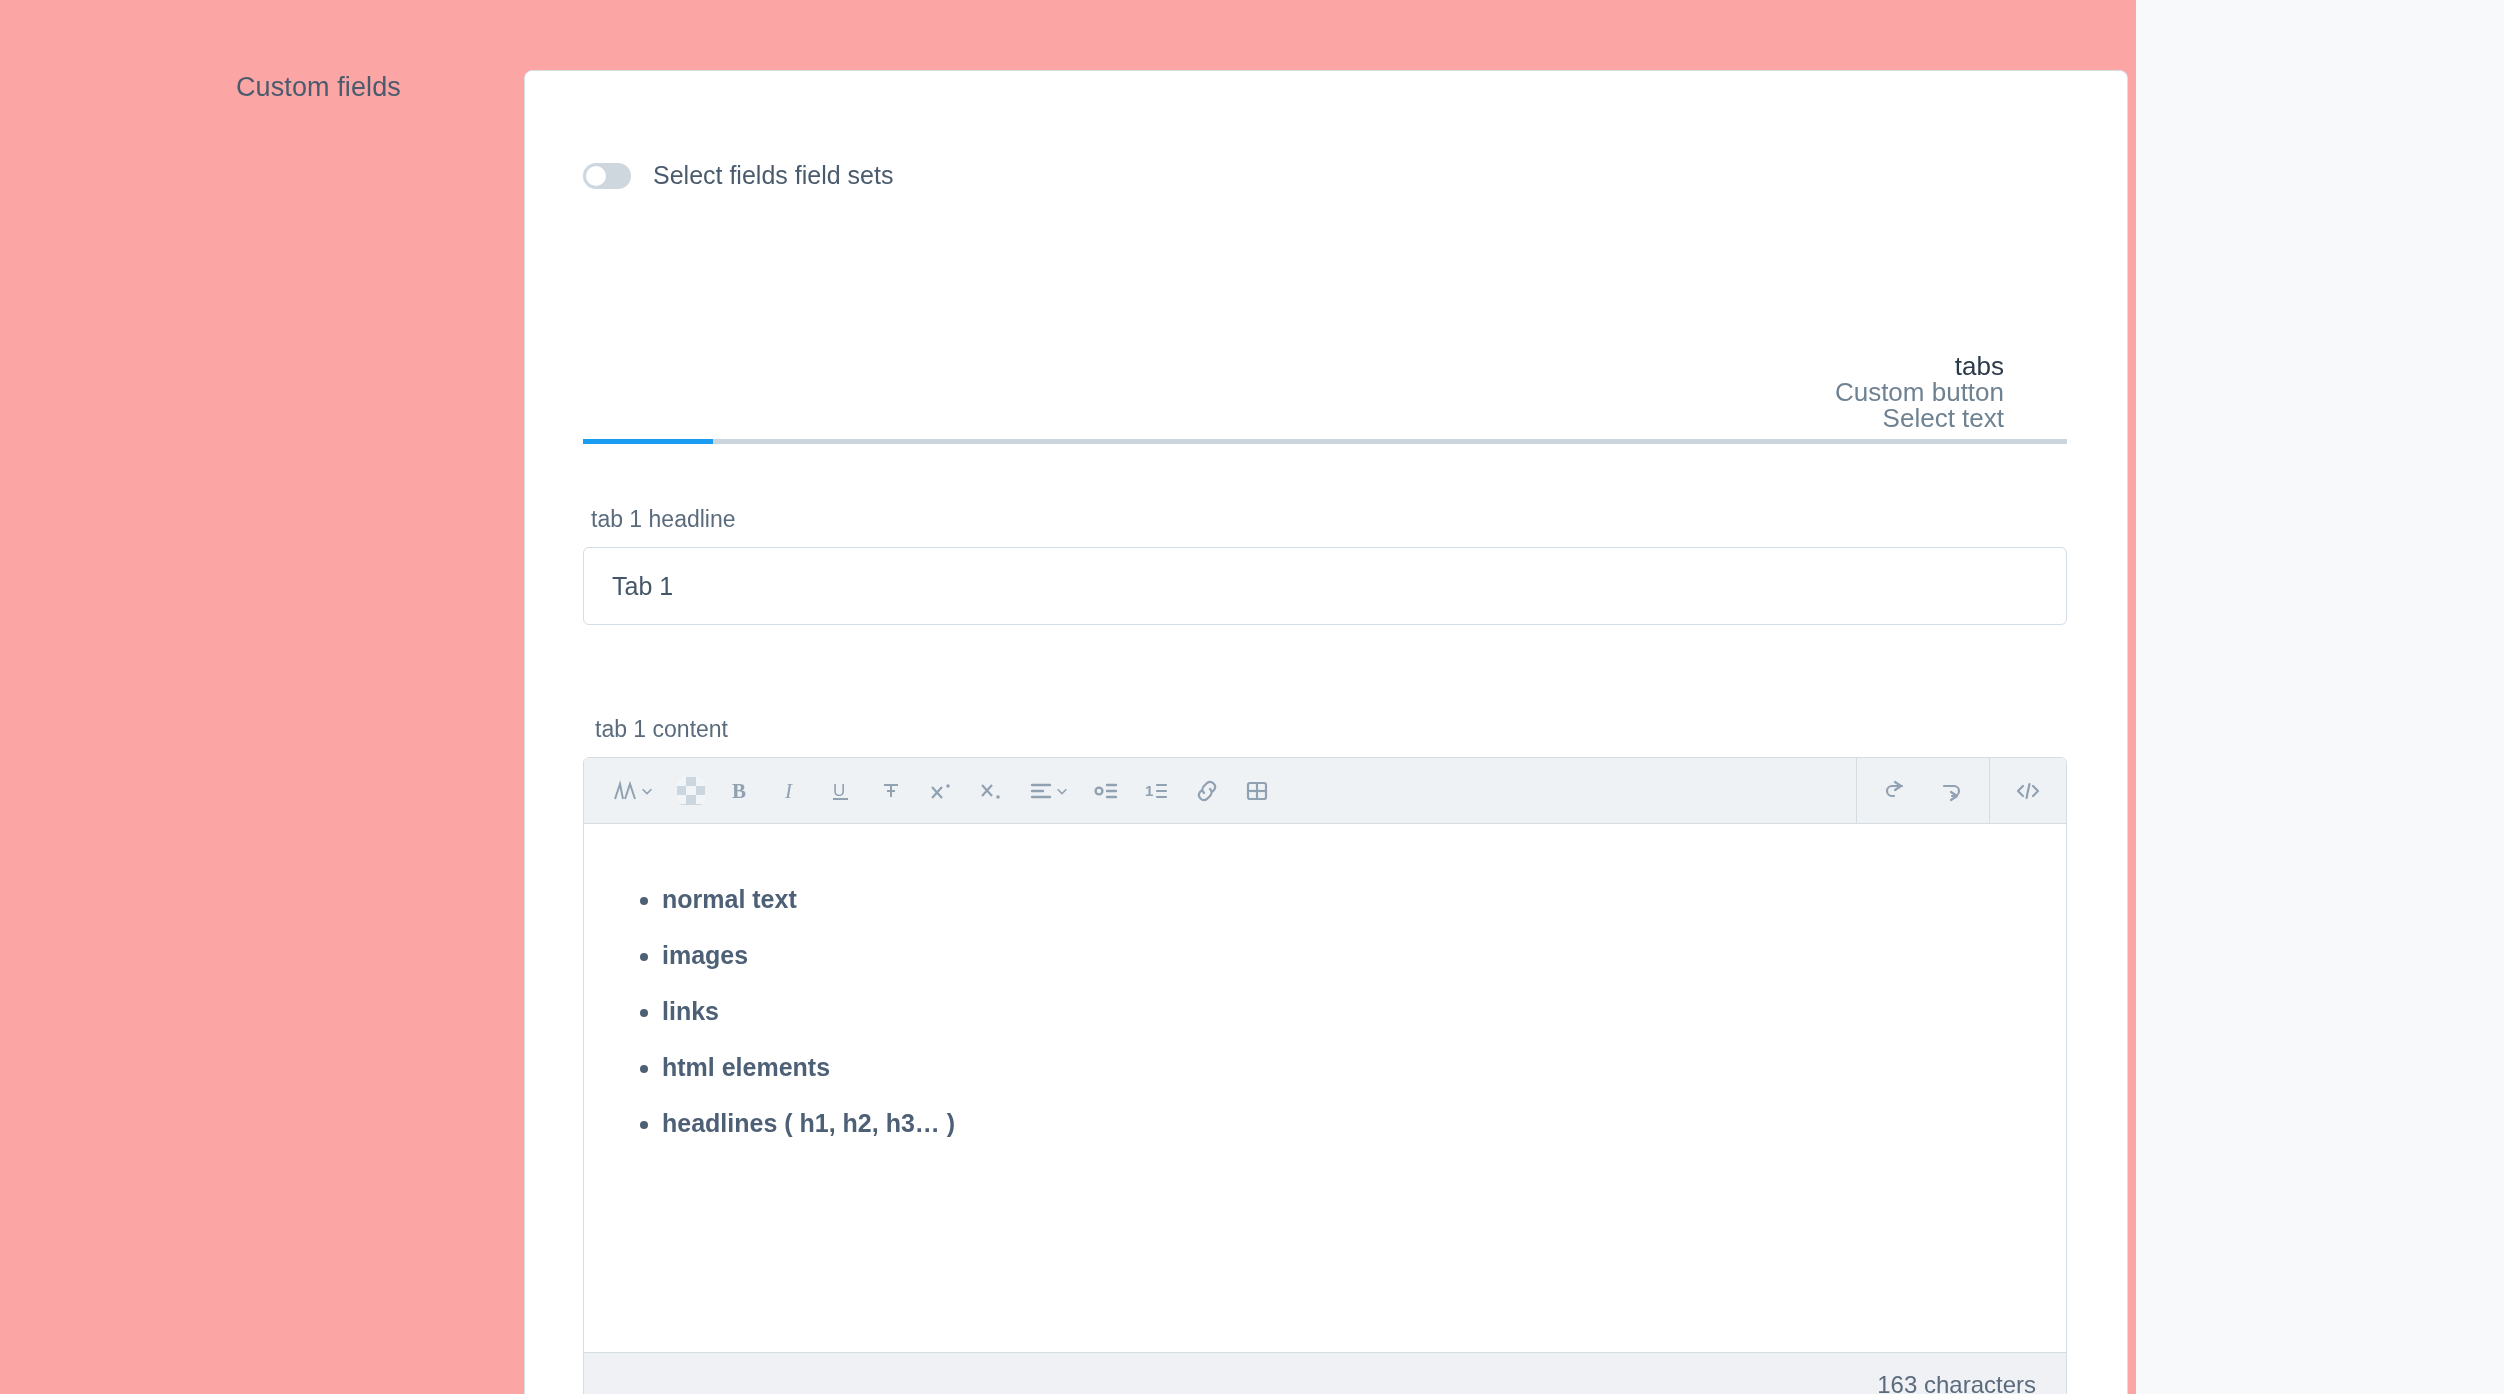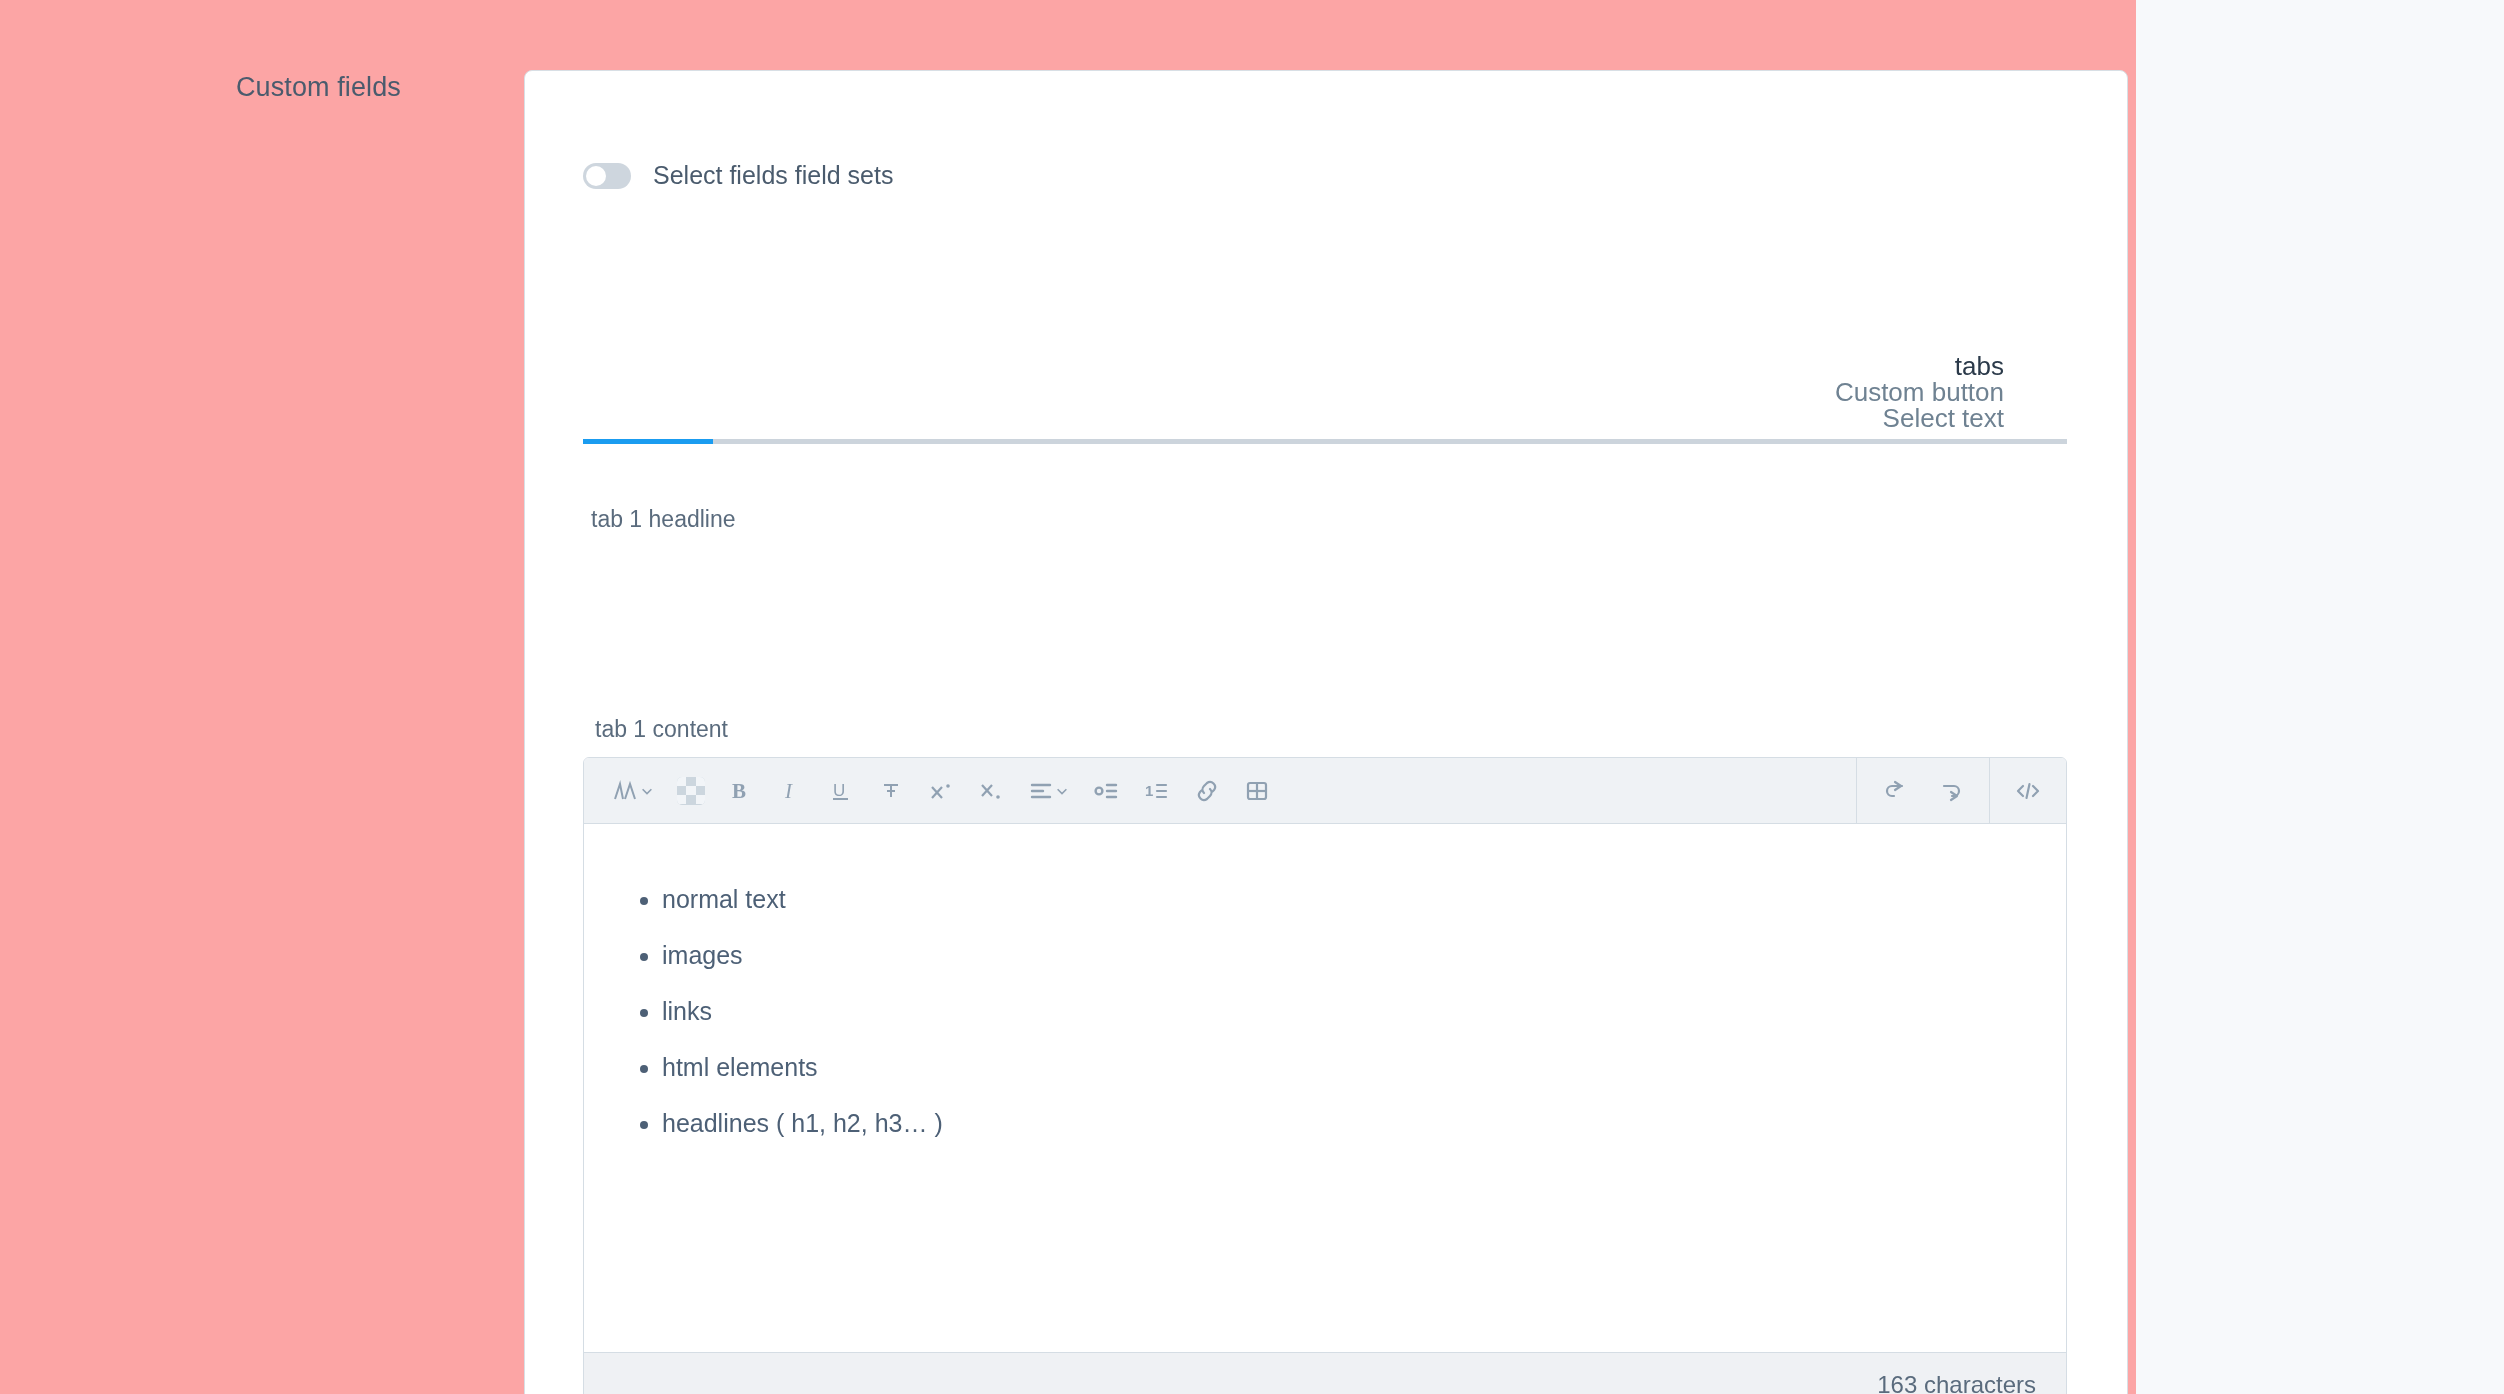--- a/index.html
+++ b/index.html
@@ -210,21 +210,21 @@
     color: #4d6076;
     line-height: 1.4;
   }
   .editor-body ul {
     margin: 26px 0 0 0;
     padding-left: 42px;
     list-style: disc;
   }
   .editor-body li {
     font-size: 25px;
-    font-weight: normal;
+    font-weight: bold;
     color: #4d6076;
     margin-bottom: 26px;
     line-height: 1.2;
   }
   .editor-footer {
     height: 65px;
     background: #eff1f4;
     border-top: 1px solid #d5dde4;
     display: flex;
     align-items: center;
@@ -256,20 +256,21 @@
         <div class="tab active">tabs</div>
         <div class="tab">Custom button</div>
         <div class="tab">Select text</div>
       </div>
       <div class="tab-underline">
         <div class="active-bar"></div>
       </div>
     </div>
 
     <div class="field-label" id="headline-label">tab 1 headline</div>
+    <div class="text-input">Tab 1</div>
 
     <div class="field-label" id="content-label">tab 1 content</div>
 
     <div class="editor">
 
       <div class="editor-toolbar">
         <div class="tb-left">
 
           <div class="tb-btn wide">
             <svg width="26" height="24" viewBox="0 0 26 24" fill="none" stroke="currentColor" stroke-width="2">

